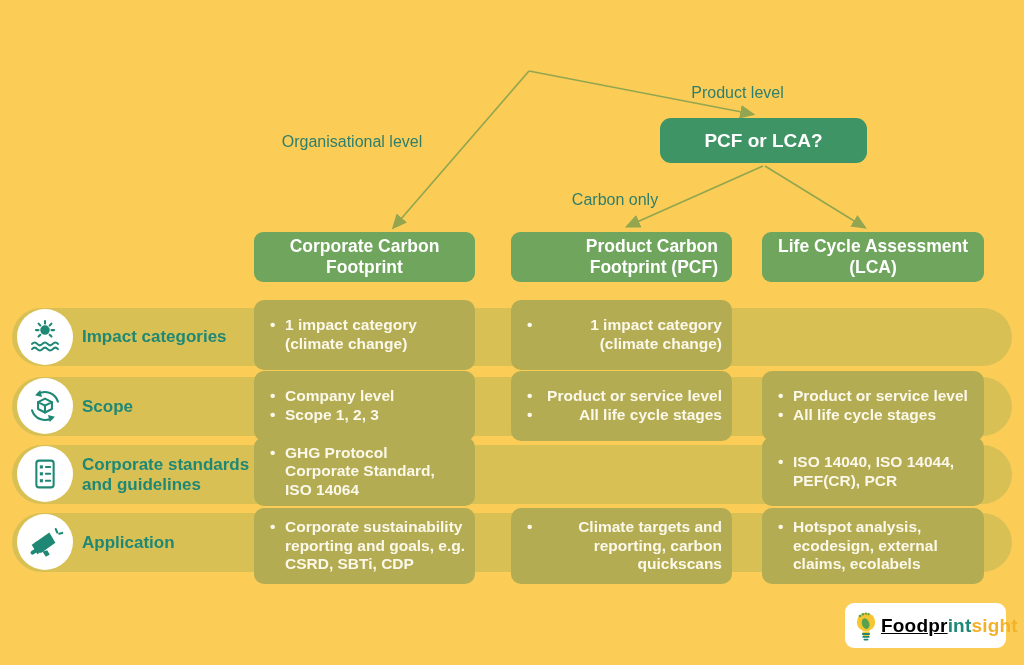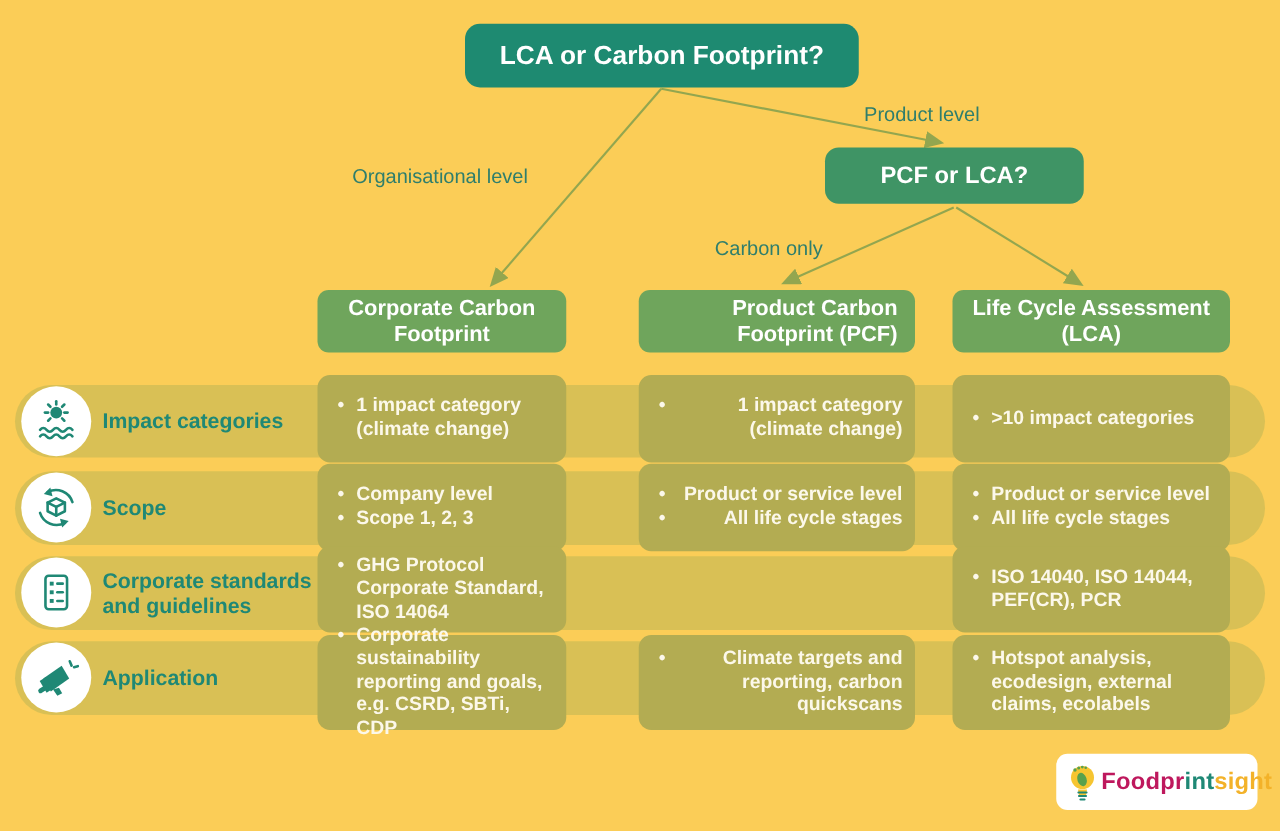--- a/index.html
+++ b/index.html
@@ -35,21 +35,21 @@
   
   svg.arrows{position:absolute;left:0;top:0;pointer-events:none;}
 
   
   .col-header{
     position:absolute;top:232px;height:50px;background:#6FA55C;border-radius:9px;
     display:flex;align-items:center;justify-content:center;
     color:#FFFFFF;font-weight:700;font-size:17.5px;line-height:1.18;text-align:center;
     padding:0 14px;box-sizing:border-box;
   }
-  .c1{left:254px;width:199px;}
+  .c1{left:254px;width:221px;}
   .c2{left:511px;width:221px;text-align:right;}
   .c3{left:762px;width:222px;}
 
   
   .band{position:absolute;left:12px;width:1000px;background:#D9C055;border-radius:30px;}
   .band.r1{top:308px;height:58px;}
   .band.r2{top:377px;height:59px;}
   .band.r3{top:445px;height:59px;}
   .band.r4{top:513px;height:59px;}
 
@@ -91,21 +91,21 @@
   }
   .cell li::before{content:"•";position:absolute;left:2px;top:0;}
 
   
   .logo{
     position:absolute;left:845px;top:603px;width:161px;height:45px;background:#FFFFFF;
     border-radius:9px;display:flex;align-items:center;gap:3px;padding-left:9px;
     box-sizing:border-box;
   }
   .logo-text{font-size:19px;font-weight:600;letter-spacing:0.2px;white-space:nowrap;}
-  .logo-green{color:#be185d;}
+  .logo-green{color:#000000;text-decoration:underline;}
   .logo-teal{color:#1F8875;}
   .logo-orange{color:#F3B229;}
   .logo svg{width:24px;height:34px;flex:none;}
 
   .ic{stroke:#1F8875;fill:none;stroke-width:2.4;stroke-linecap:round;stroke-linejoin:round;}
   .icf{fill:#1F8875;stroke:none;}
 </style>
 </head>
 <body>
 
@@ -118,23 +118,20 @@
       </marker>
     </defs>
     <g stroke="#93A64F" stroke-width="1.7" fill="none">
       <path d="M529,71 L394,227" marker-end="url(#ah)"></path>
       <path d="M529,71 L752,114" marker-end="url(#ah)"></path>
       <path d="M763,166 L628,226" marker-end="url(#ah)"></path>
       <path d="M765,166 L864,227" marker-end="url(#ah)"></path>
     </g>
   </svg>
 
-  <div class="flow-box root-box">
-    <span>LCA or Carbon Footprint?</span>
-  </div>
   <div class="flow-box decision-box">
     <span>PCF or LCA?</span>
   </div>
 
   <div class="edge-label lbl-org">Organisational level</div>
   <div class="edge-label lbl-prod">Product level</div>
   <div class="edge-label lbl-carbon">Carbon only</div>
 
   <div class="col-header c1">
     <span>Corporate Carbon Footprint</span>
@@ -224,25 +221,20 @@
   <div class="cell r1 c1">
       <ul>
         <li>1 impact category (climate change)</li>
       </ul>
     </div>
   <div class="cell r1 c2">
       <ul>
         <li>1 impact category (climate change)</li>
       </ul>
     </div>
-  <div class="cell r1 c3">
-      <ul>
-        <li>&gt;10 impact categories</li>
-      </ul>
-    </div>
 
   <div class="cell r2 c1">
       <ul>
         <li>Company level</li>
         <li>Scope 1, 2, 3</li>
       </ul>
     </div>
   <div class="cell r2 c2">
       <ul>
         <li>Product or service level</li>

